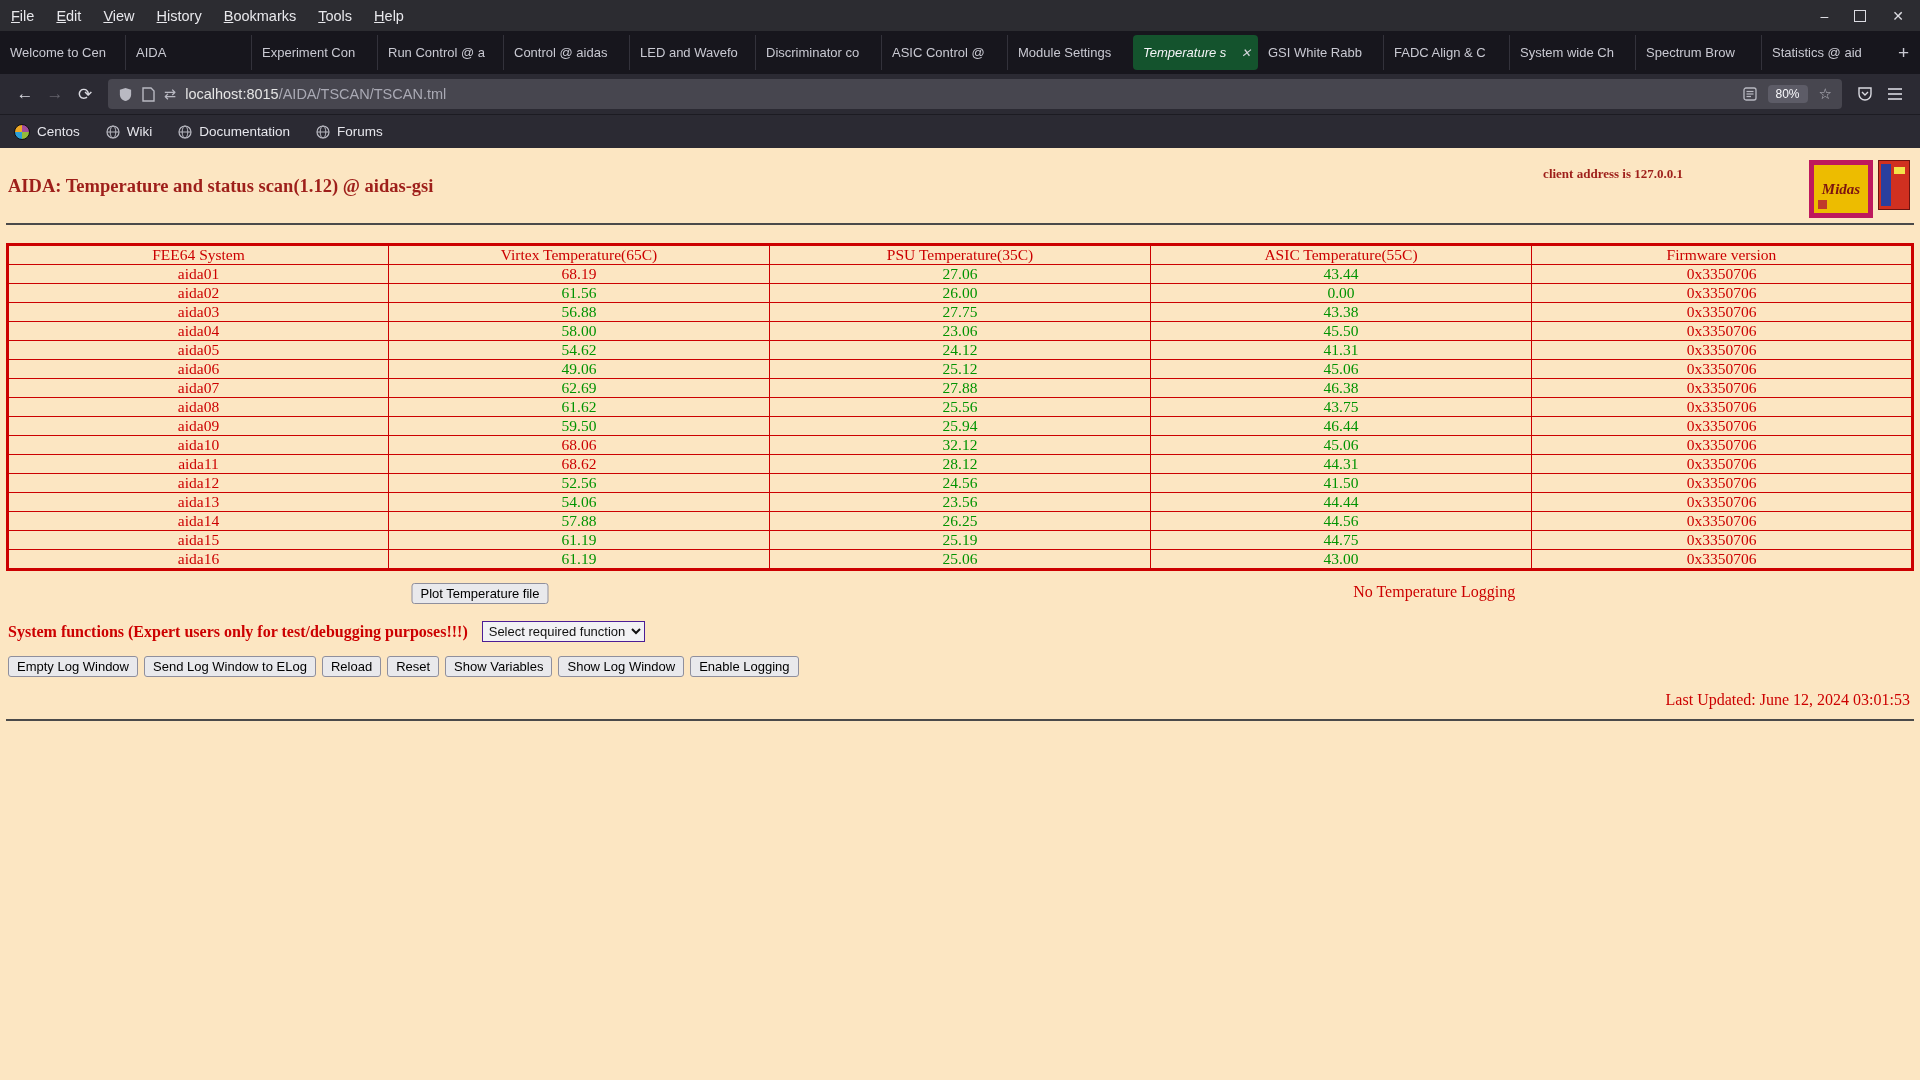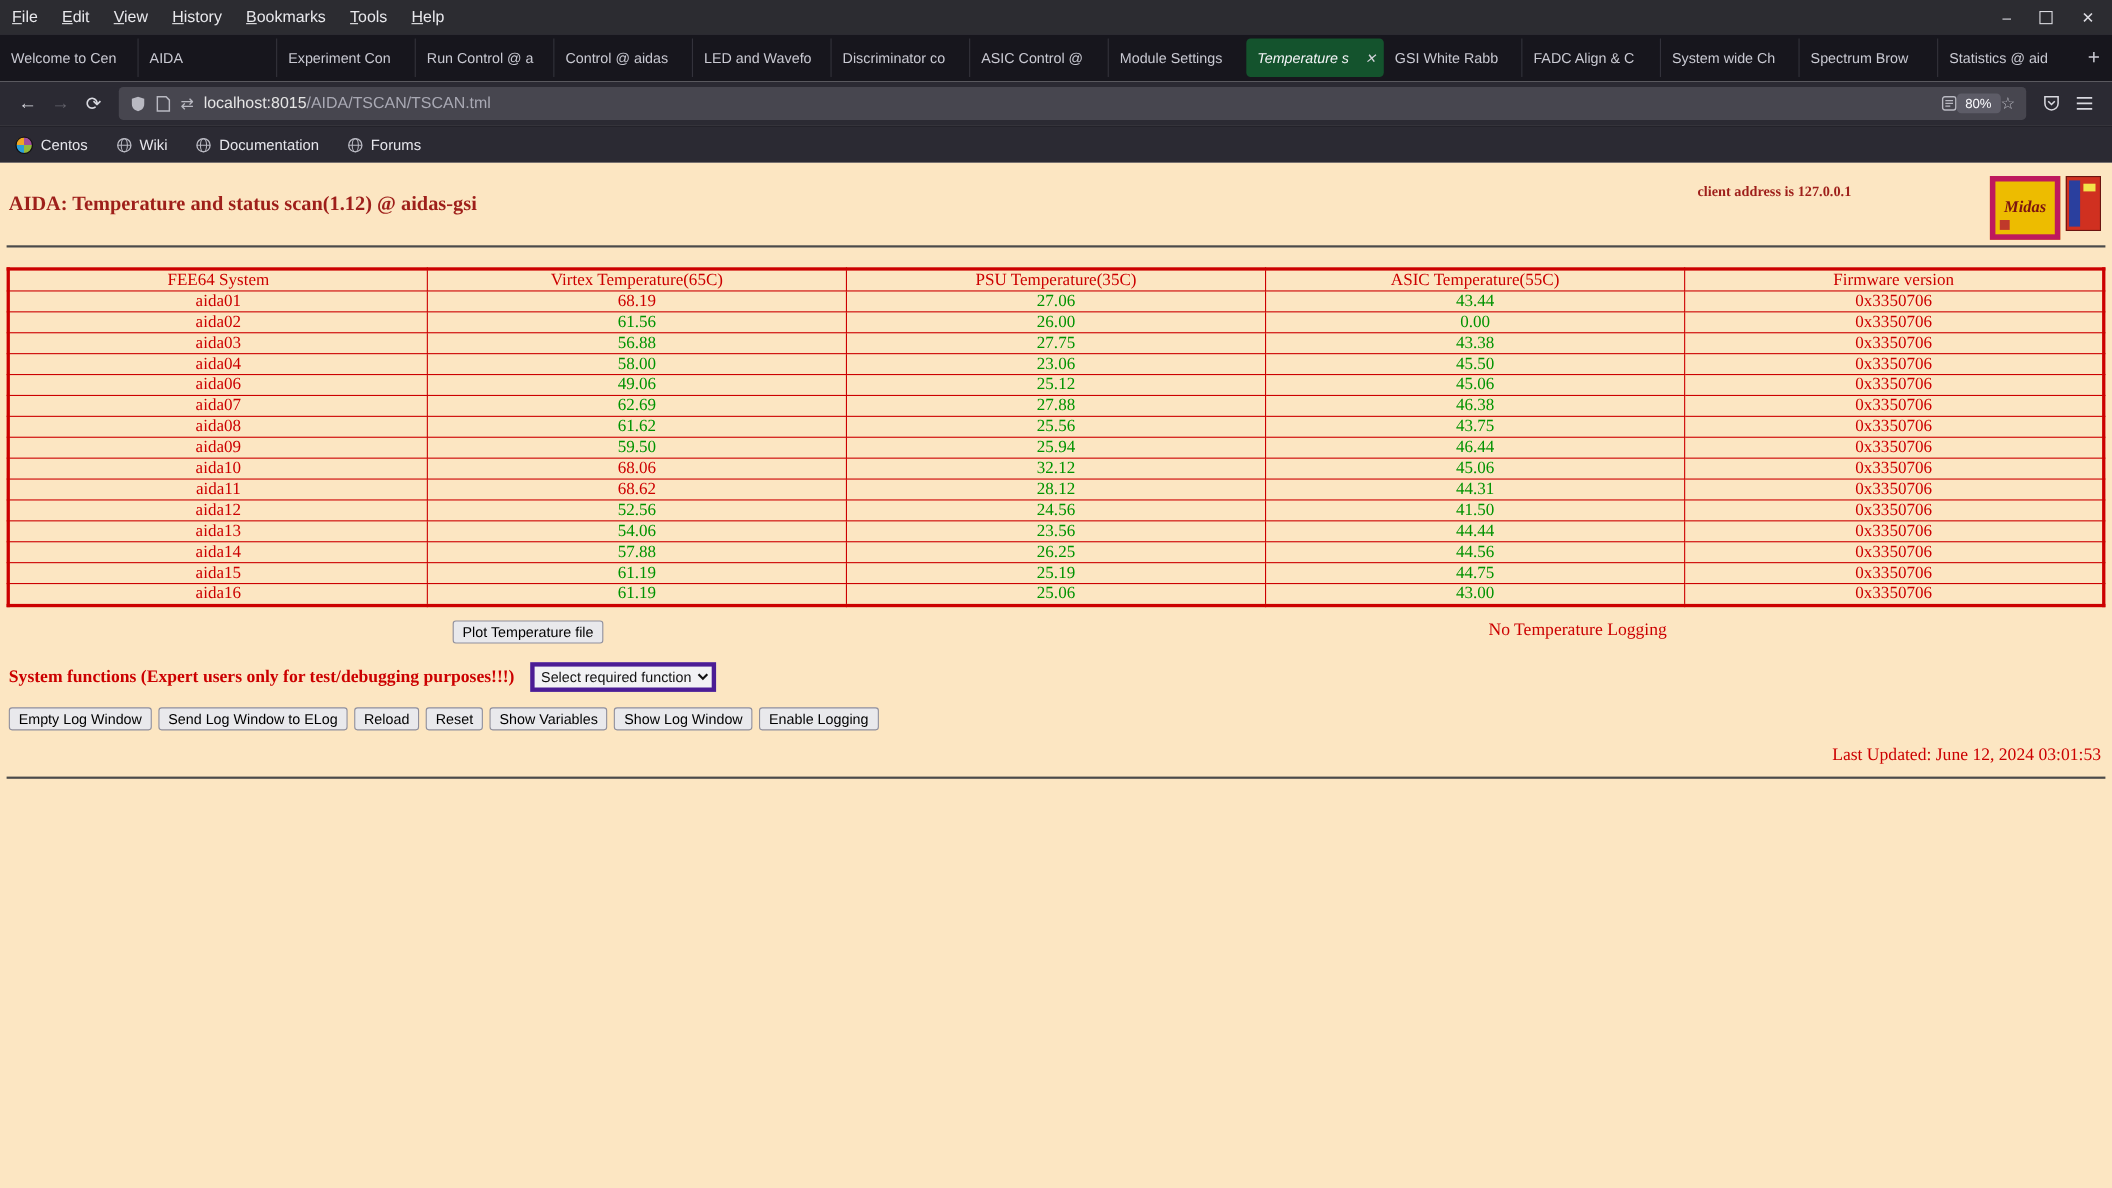--- a/index.html
+++ b/index.html
@@ -21,21 +21,21 @@
   .tab-close{padding:0 7px;font-size:12px;color:#d5d5dc;}
   .new-tab{width:34px;text-align:center;color:#c9c9d2;font-size:19px;}
   .navbar{height:40px;background:#2b2a33;display:flex;align-items:center;padding:0 10px;color:#d9d9e0;}
   .nav-btn{width:30px;text-align:center;font-size:17px;}
   .nav-btn.disabled{color:#63626b;}
   .urlbar{flex:1;height:30px;background:#47464f;border-radius:4px;margin:0 8px;display:flex;
           align-items:center;padding:0 10px;font-size:14.5px;color:#fbfbfe;}
   .urlbar .icn{margin-right:9px;color:#b9b9c2;display:flex;align-items:center;}
   .url-host{color:#e5e5e5;text-align:right;}
   .url-path{color:#a9a9b4;}
-  .url-right{margin-left:auto;display:flex;align-items:center;color:#b9b9c2;}
+  .url-right{margin-left:auto;display:flex;align-items:center;gap:11px;color:#b9b9c2;}
   .zoom-chip{background:#5d5c67;border-radius:4px;padding:2px 8px;font-size:12px;color:#fbfbfe;}
   .star{font-size:15px;}
   .chrome-icon{width:30px;display:flex;justify-content:center;color:#d9d9e0;}
   .bookmarksbar{height:33px;background:#2b2a33;border-top:1px solid #1c1b22;display:flex;
                 align-items:center;gap:26px;padding:0 14px;font-size:13.5px;color:#e6e6ec;}
   .bookmark{display:flex;align-items:center;gap:7px;}
   .centos-dot{width:14px;height:14px;border-radius:50%;
       background:conic-gradient(#a14d9c 0 25%,#93bb3b 0 50%,#2b9fd8 0 75%,#efa724 0 100%);
       border:1px solid #111;}
   
@@ -61,21 +61,21 @@
   table.tscan th{color:#cc0000;}
   .c-red{color:#cc0000;}
   .c-green{color:#009300;margin-top:24px;}
   .below-row{position:relative;height:24px;margin-top:12px;}
   .plot-btn{position:absolute;left:25%;transform:translateX(-50%);}
   .no-logging{position:absolute;left:74.7%;transform:translateX(-50%);color:#cc0000;font-size:16px;white-space:nowrap;}
   .btn{font-family:"Liberation Sans",sans-serif;font-size:13px;color:#000000;background:#e9e9ec;
        border:1px solid #8f8f9d;border-radius:3px;padding:2px 8px;}
   .sysfunc-row{margin:14px 0 0 8px;font-size:16px;font-weight:bold;color:#cc0000;display:flex;align-items:center;}
   .sysfunc-row select{margin-left:14px;font-family:"Liberation Sans",sans-serif;font-size:13px;
-       font-weight:normal;color:#111;background:#f2f2f4;border:4px solid #4c1d95;padding:1px 2px;text-align:center;}
+       font-weight:normal;color:#111;background:#f2f2f4;border:1px solid #4c1d95;padding:1px 2px;}
   .actions-row{margin:14px 0 0 8px;display:flex;gap:6px;}
   .last-updated{margin:14px 10px 0 0;text-align:right;color:#cc0000;font-size:16px;}
   svg{display:block;}
 </style>
 </head>
 <body>
 
 <div class="titlebar">
   <div id="menu-items" style="display:flex;">
       <span class="menu-item">File</span>
@@ -278,20 +278,27 @@
           <td class="c-red">0x3350706</td>
         </tr>
         <tr>
           <td class="c-red">aida04</td>
           <td class="c-green">58.00</td>
           <td class="c-green">23.06</td>
           <td class="c-green">45.50</td>
           <td class="c-red">0x3350706</td>
         </tr>
         <tr>
+          <td class="c-red">aida05</td>
+          <td class="c-green">54.62</td>
+          <td class="c-green">24.12</td>
+          <td class="c-green">41.31</td>
+          <td class="c-red">0x3350706</td>
+        </tr>
+        <tr>
           <td class="c-red">aida06</td>
           <td class="c-green">49.06</td>
           <td class="c-green">25.12</td>
           <td class="c-green">45.06</td>
           <td class="c-red">0x3350706</td>
         </tr>
         <tr>
           <td class="c-red">aida07</td>
           <td class="c-green">62.69</td>
           <td class="c-green">27.88</td>

